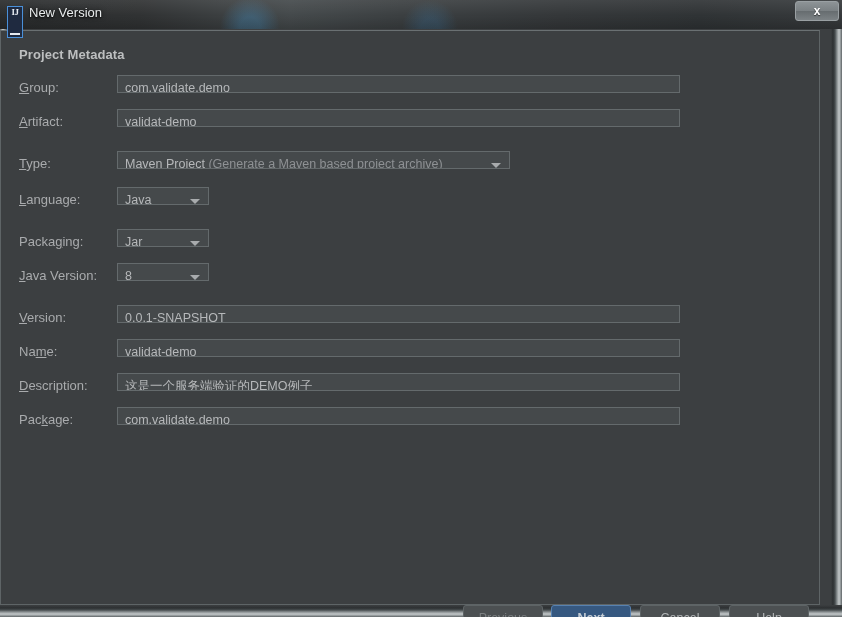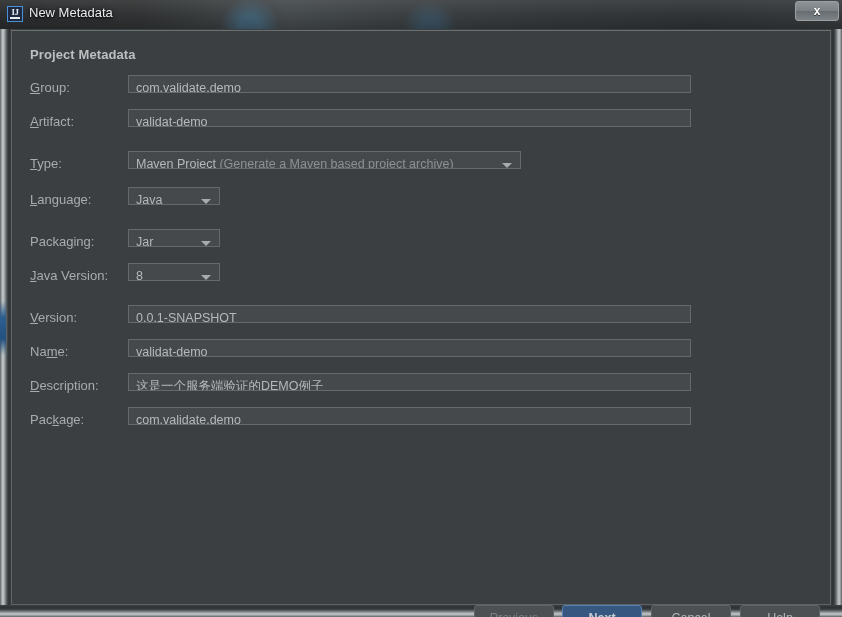--- a/index.html
+++ b/index.html
@@ -43,21 +43,21 @@
   .titlebar::after {
     content: "";
     position: absolute;
     left: 0; top: 0; right: 0; bottom: 0;
     background: linear-gradient(to bottom, rgba(255,255,255,0.08), rgba(255,255,255,0.0) 55%, rgba(0,0,0,0.18));
     pointer-events: none;
   }
   .title-icon {
     position: absolute;
     left: 7px; top: 6px;
-    width: 16px; height: 16px;
+    width: 16px; height: 32px;
     background: #1f2a40;
     border: 1px solid #4a90d9;
     box-sizing: border-box;
     color: #e6eaf0;
     font-size: 9px;
     font-weight: bold;
     font-family: "Liberation Serif", serif;
     letter-spacing: -0.5px;
     text-align: center;
     line-height: 11px;
@@ -137,21 +137,21 @@
     left: 0; bottom: 0;
     width: 842px; height: 12px;
     background: linear-gradient(to top,
         #5d6365 0px, #a8aeb0 2px, #c2c7c8 3px, #8a9092 5px,
         #474d4f 7px, #2d3032 9px, #3c3f41 12px);
   }
 
   
   .panel {
     position: absolute;
-    left: 11px; top: 30px;
+    left: 0; top: 30px;
     width: 820px;
     height: 575px;
     background: #3c3f41;
     box-sizing: border-box;
     border: 1px solid #5e6466;
     border-top-color: #6a7072;
   }
 
   .section-title {
     position: absolute;
@@ -237,21 +237,21 @@
     font-weight: bold;
   }
 </style>
 </head>
 <body>
 
 <div id="window">
 
   <div class="titlebar">
     <div class="title-icon">IJ</div>
-    <div class="title-text">New Metadata</div>
+    <div class="title-text">New Version</div>
     <div class="close-btn">x</div>
   </div>
 
   <div class="frame"></div>
   <div class="edge-strip">
     <div class="blue"></div>
   </div>
   <div class="right-strip"></div>
   <div class="bottom-strip"></div>
 

